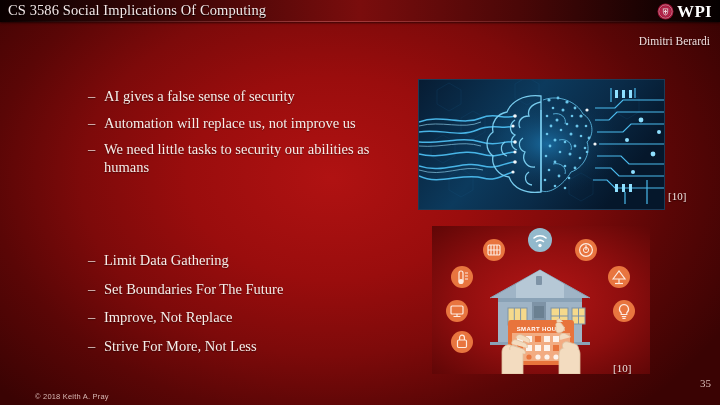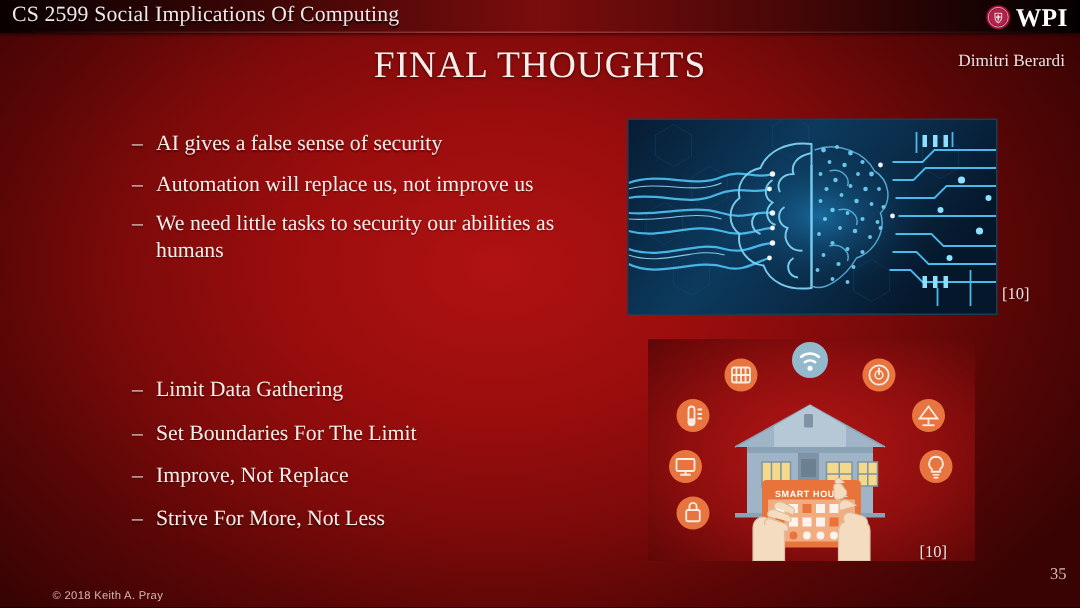--- a/index.html
+++ b/index.html
@@ -96,38 +96,37 @@
     position:absolute;right:9px;bottom:16px;
     font-size:11px;color:#d9bdb9;
   }
 </style>
 </head>
 <body>
 
 <div id="slide">
 
   <div id="topbar">
-    <div id="course-title">CS 2599 Social Implications Of Computing</div>
+    <div id="course-title">CS 3586 Social Implications Of Computing</div>
     <div id="wpi-logo">
       <span>
         <svg id="wpi-seal" width="17" height="17" viewBox="0 0 34 34">
           <circle cx="17" cy="17" r="16" fill="#9c1033"></circle>
           <circle cx="17" cy="17" r="13.2" fill="none" stroke="#e9c3cd" stroke-width="1.1"></circle>
           <circle cx="17" cy="17" r="11.2" fill="#b3244a"></circle>
           <path d="M11.5 10.5 h11 v7.2 c0 4.1 -3.4 6.6 -5.5 7.8 c-2.1 -1.2 -5.5 -3.7 -5.5 -7.8 z" fill="#f0dce2" stroke="#7d0a24" stroke-width=".7"></path>
           <path d="M13.4 12.4 h7.2 v5.4 c0 2.9 -2.3 4.7 -3.6 5.5 c-1.3 -.8 -3.6 -2.6 -3.6 -5.5 z" fill="#a81a3e"></path>
           <rect x="15.9" y="13.6" width="2.2" height="7.6" fill="#f0dce2"></rect>
           <rect x="13.9" y="15.8" width="6.2" height="2" fill="#f0dce2"></rect>
         </svg>
       </span>
       <span id="wpi-word">WPI</span>
     </div>
   </div>
 
-  <div id="slide-title">FINAL THOUGHTS</div>
   <div id="author">Dimitri Berardi</div>
 
   <div class="bullets" id="bullets-a">
     <div class="bullet">
       <span class="dash">–</span>
       <span class="btext">AI gives a false sense of security</span>
     </div>
     <div class="bullet">
       <span class="dash">–</span>
       <span class="btext">Automation will replace us, not improve us</span>
@@ -138,21 +137,21 @@
     </div>
   </div>
 
   <div class="bullets" id="bullets-b">
     <div class="bullet">
       <span class="dash">–</span>
       <span class="btext">Limit Data Gathering</span>
     </div>
     <div class="bullet">
       <span class="dash">–</span>
-      <span class="btext">Set Boundaries For The Limit</span>
+      <span class="btext">Set Boundaries For The Future</span>
     </div>
     <div class="bullet">
       <span class="dash">–</span>
       <span class="btext">Improve, Not Replace</span>
     </div>
     <div class="bullet">
       <span class="dash">–</span>
       <span class="btext">Strive For More, Not Less</span>
     </div>
   </div>

